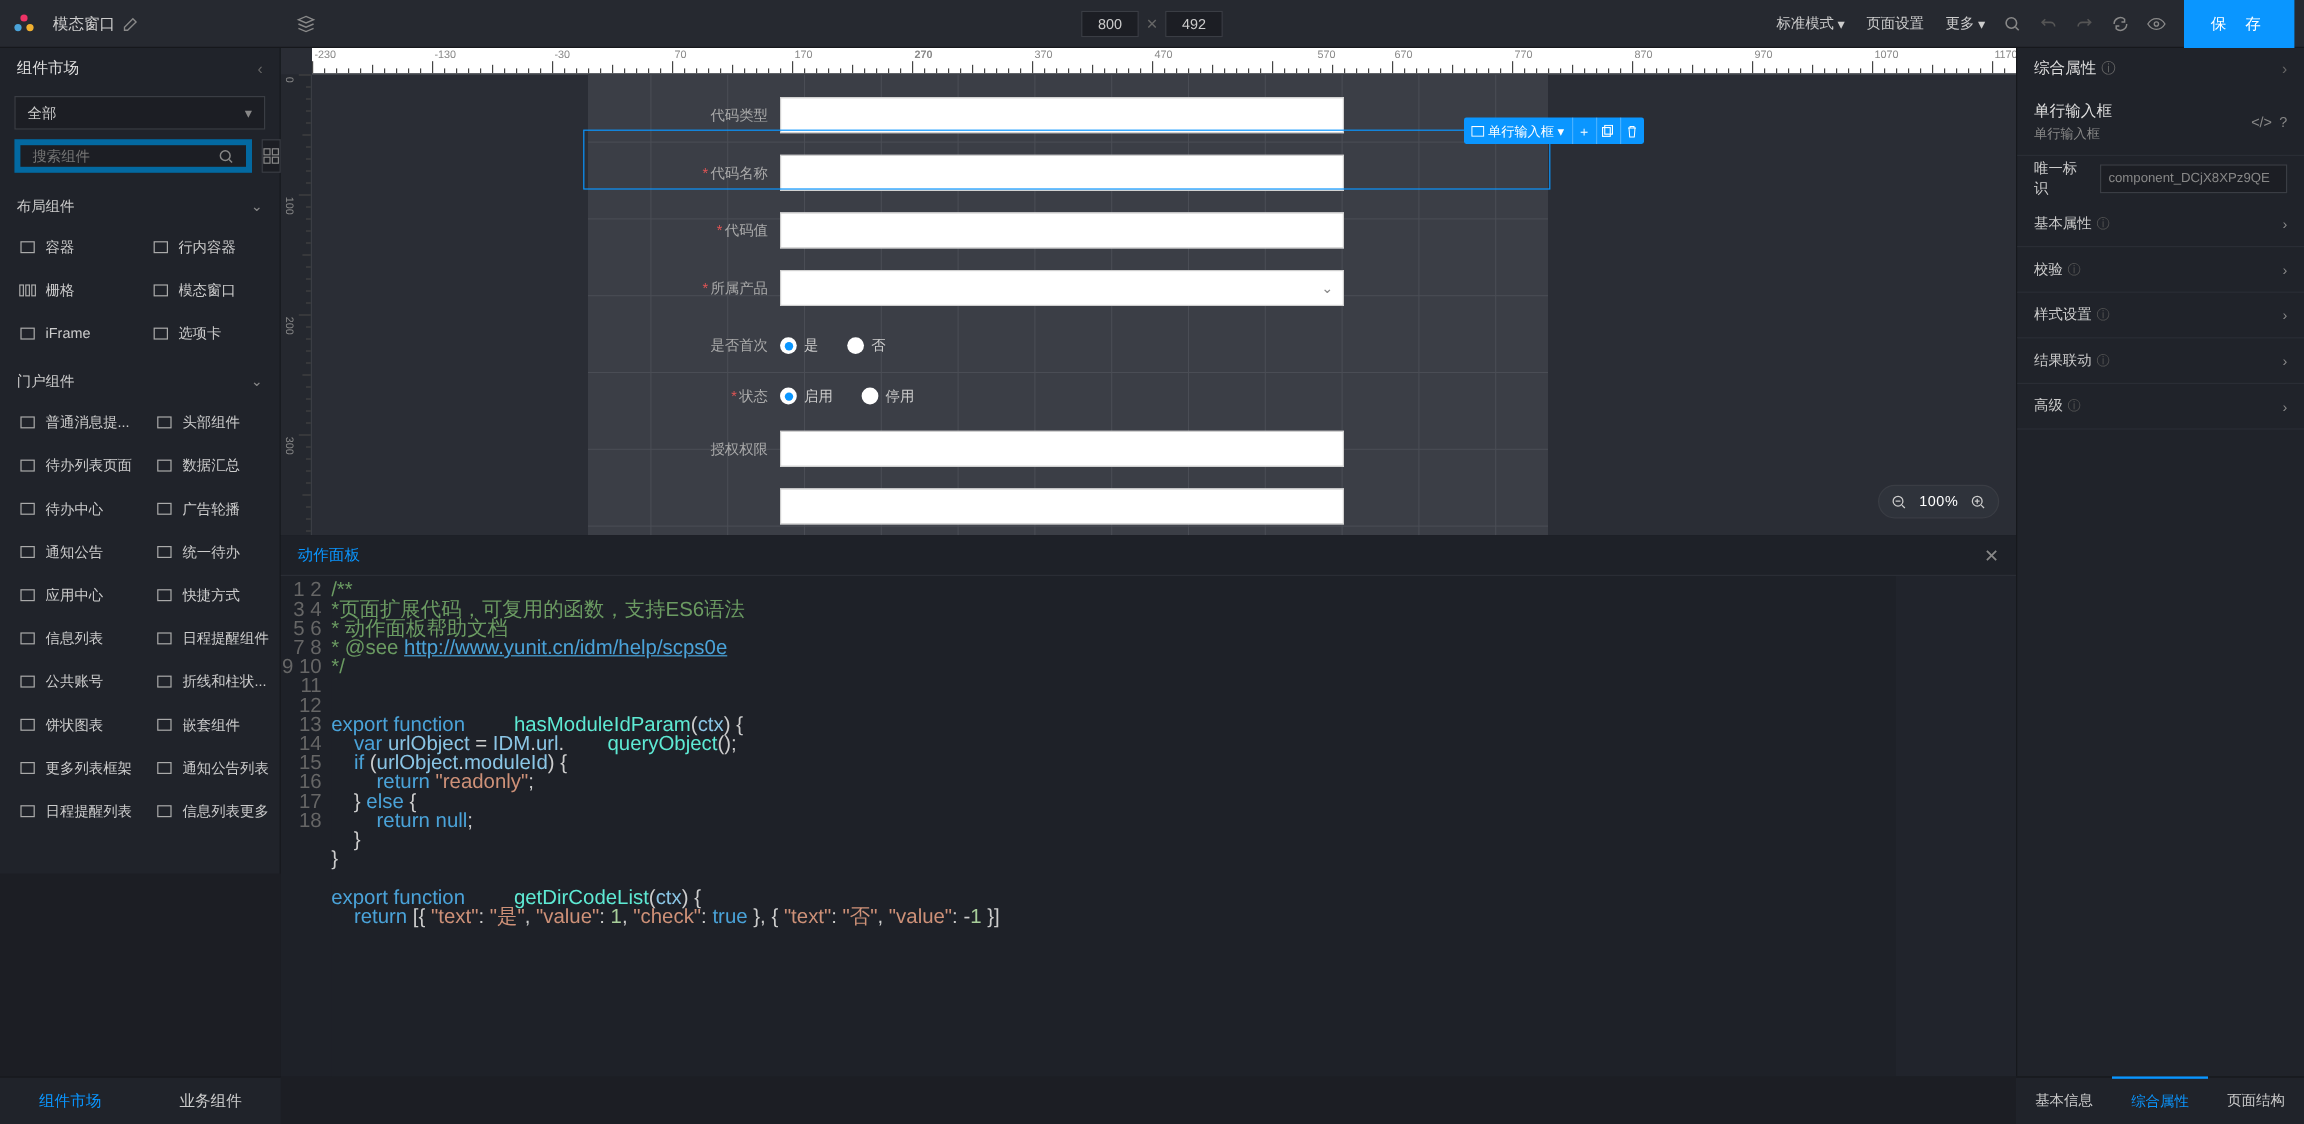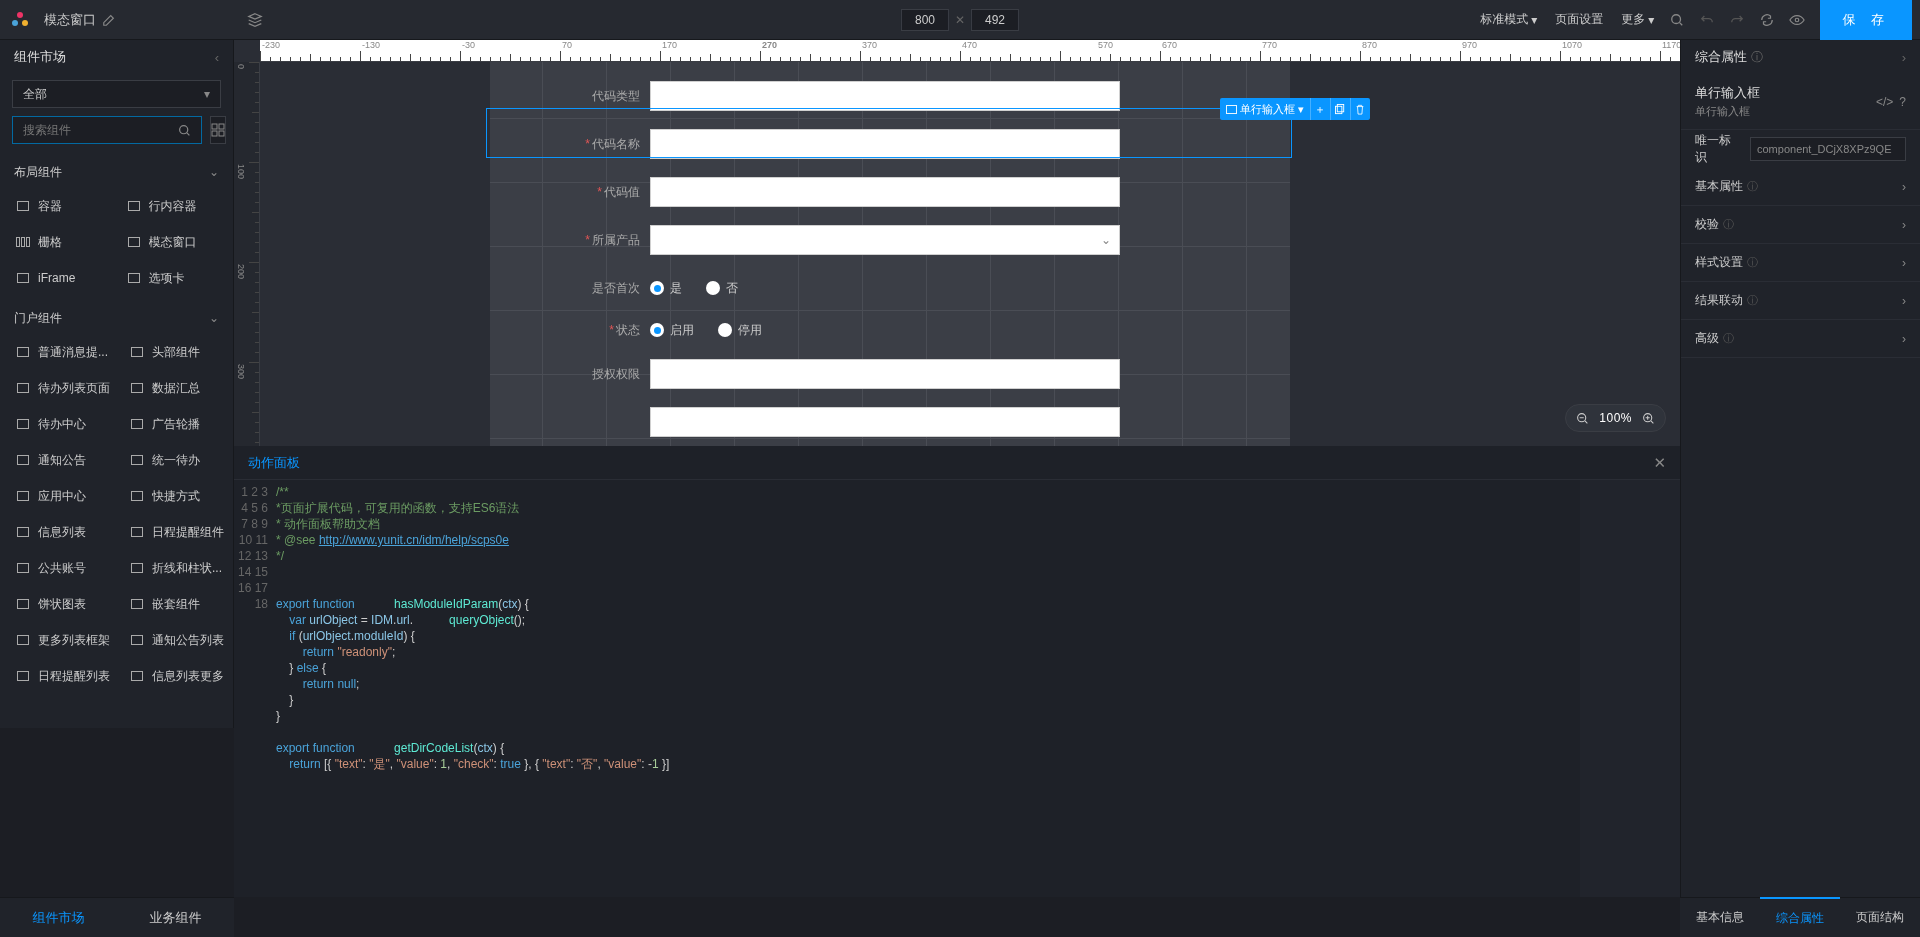--- a/index.html
+++ b/index.html
@@ -24,21 +24,21 @@
 .top-right .icon-btn.dim { color: #555; }
 .top-right .save-btn { background: #0a96ff; color: #fff; padding: 0 22px; height: 40px; display: flex; align-items: center; font-size: 13px; cursor: pointer; margin-left: 6px; letter-spacing: 6px; }
 
 
 .left-panel { position: absolute; left: 0; top: 40px; width: 234px; height: 688px; background: #20232a; border-right: 1px solid #16181c; display: flex; flex-direction: column; }
 .lp-header { height: 34px; display: flex; align-items: center; padding: 0 14px; color: #ddd; font-size: 13px; font-weight: 500; }
 .lp-header .collapse { margin-left: auto; color: #666; cursor: pointer; }
 .lp-filters { padding: 6px 12px; display: flex; flex-direction: column; gap: 8px; }
 .lp-select { height: 28px; border: 1px solid #3a3d44; background: #1c1e24; display: flex; align-items: center; padding: 0 10px; color: #ccc; cursor: pointer; justify-content: space-between; }
 .lp-search-row { display: flex; gap: 8px; }
-.lp-search { flex: 1; height: 28px; border: 1px solid #0369a1; background: #1c1e24; display: flex; align-items: center; padding: 0 10px; }
+.lp-search { flex: 1; height: 28px; border: 5px solid #0369a1; background: #1c1e24; display: flex; align-items: center; padding: 0 10px; }
 .lp-search input { flex: 1; background: transparent; border: none; color: #ccc; font-size: 12px; outline: none; }
 .lp-search .search-icon { color: #888; }
 .lp-grid-btn { width: 28px; height: 28px; border: 1px solid #3a3d44; background: #1c1e24; display: flex; align-items: center; justify-content: center; color: #888; cursor: pointer; }
 
 .lp-groups { flex: 1; overflow-y: auto; }
 .lp-group-head { height: 32px; display: flex; align-items: center; padding: 0 14px; color: #ccc; font-size: 12px; cursor: pointer; justify-content: space-between; margin-top: 6px; }
 .lp-items { display: grid; grid-template-columns: 1fr 1fr; gap: 0; padding: 0 6px; }
 .lp-item { height: 36px; display: flex; align-items: center; gap: 8px; padding: 0 10px; color: #ccc; font-size: 12px; cursor: pointer; border-radius: 2px; }
 .lp-item .ic { width: 14px; height: 14px; display: flex; align-items: center; justify-content: center; color: #aaa; }
 .lp-item .txt { white-space: nowrap; overflow: hidden; text-overflow: ellipsis; }
@@ -82,21 +82,21 @@
 .sel-toolbar .tbtn { width: 20px; height: 22px; display: flex; align-items: center; justify-content: center; border-left: 1px solid rgba(255,255,255,0.25); cursor: pointer; }
 
 .zoom-ctrl { position: absolute; right: 14px; bottom: 14px; display: flex; align-items: center; gap: 10px; background: #2f333b; border: 1px solid #3a3d44; border-radius: 14px; height: 28px; padding: 0 10px; }
 .zoom-ctrl .zbtn { color: #ccc; cursor: pointer; font-size: 13px; }
 .zoom-ctrl .zval { color: #fff; font-weight: 500; letter-spacing: 0.5px; }
 
 
 .action-panel { position: absolute; left: 234px; right: 240px; top: 446px; bottom: 40px; background: #1e2128; display: flex; flex-direction: column; }
 .ap-head { height: 34px; display: flex; align-items: center; padding: 0 14px; color: #0a96ff; font-size: 13px; border-bottom: 1px solid #2a2d35; }
 .ap-head .close { margin-left: auto; color: #888; cursor: pointer; font-size: 15px; }
-.ap-body { flex: 1; display: flex; overflow: hidden; font-family: Consolas, Monaco, monospace; font-size: 12px; }
+.ap-body { flex: 1; display: flex; overflow: hidden; font-family: Consolas, Monaco, monospace; font-size: 17px; }
 .gutter { width: 42px; background: #1e2128; text-align: right; padding: 4px 8px 4px 0; color: #666; line-height: 16px; }
 .code { flex: 1; padding: 4px 0; line-height: 16px; white-space: pre; color: #ccc; overflow: hidden; }
 .code .c-comm { color: #6b9b62; }
 .code .c-link { color: #4aa3d9; text-decoration: underline; }
 .code .c-kw { color: #4aa3d9; }
 .code .c-fn { color: #5eead4; margin-left: 36px; }
 .code .c-var { color: #8bc6e6; }
 .code .c-str { color: #ce9178; }
 .code .c-num { color: #a8ce9a; }
 .minimap { width: 100px; background: #23262e; opacity: 0.6; }

